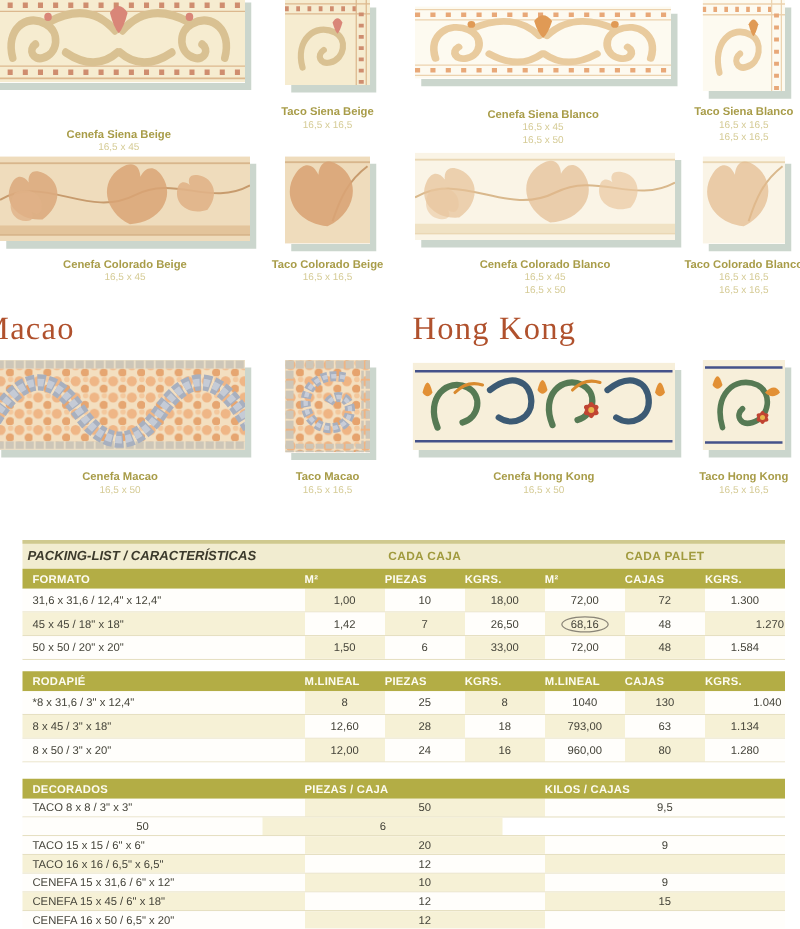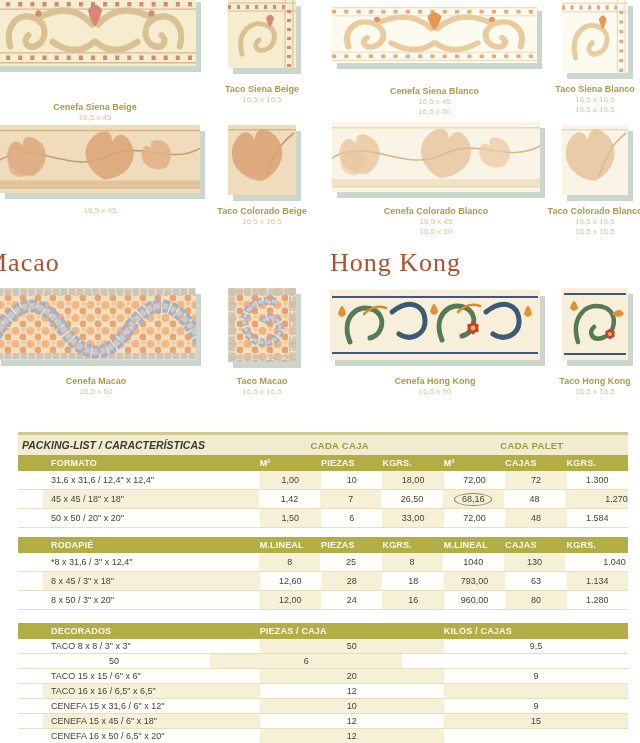--- a/index.html
+++ b/index.html
@@ -16,21 +16,21 @@
   
   #tables{position:absolute;left:18px;top:432px;width:610px;}
   .t-titlerow{display:flex;background:#f1ecd0;border-top:3px solid #cfc98f;height:20px;align-items:center;}
   .t-title{width:37%;font-size:10.5px;font-weight:bold;font-style:italic;color:#3c3a2c;padding-left:4px;box-sizing:border-box;}
   .t-group{width:31.5%;text-align:center;font-size:9.5px;font-weight:bold;color:#a09a3e;letter-spacing:.3px;}
   .t-head{display:flex;background:#b3ad45;height:16px;align-items:center;}
   .t-head .c{font-size:9px;font-weight:bold;color:#fdfcf2;letter-spacing:.2px;}
   .t-row{display:flex;border-bottom:1px solid #e6e0c2;}
   .t-row .c{font-size:9px;color:#45443a;display:flex;align-items:center;}
   .c{box-sizing:border-box;}
-  .c.lab{justify-content:flex-start;padding-left:8px;margin-left:25px;}
+  .c.lab{justify-content:flex-start;padding-left:8px;}
   .c.num{justify-content:center;}
   .gap{background:#fff;}
   .circled{border:1.5px solid #8a8578;border-radius:50%;padding:0 7px;line-height:11px;}
 </style>
 </head>
 <body>
 
 <div id="page">
 
   <div class="tile-block" style="left:-6px;top:-4px;width:202px;">
@@ -144,20 +144,21 @@
         <rect x="0" y="57" width="200" height="7" fill="#e3c49b"></rect>
         <rect x="0" y="64" width="200" height="1.5" fill="#d8b68c"></rect>
         <path d="M0 36 C36 14 70 52 108 32 C140 15 168 42 200 24" stroke="#c79b6d" stroke-width="1.6" fill="none"></path>
         <use href="#lfA" transform="translate(34 52) rotate(-20) scale(1.7)" fill="#dcab7e" opacity="0.9"></use>
         <use href="#lfA" transform="translate(104 56) rotate(12) scale(2.1)" fill="#d9a476" opacity="0.85"></use>
         <use href="#lfA" transform="translate(166 44) rotate(-35) scale(1.3)" fill="#e0b287" opacity="0.9"></use>
         <use href="#lfA" transform="translate(12 30) rotate(140) scale(1.1)" fill="#e0b287" opacity="0.8"></use>
       </svg>
     </div>
     <div class="tile-caption" style="margin-top:13px;">
+      <div class="tile-name">Cenefa Colorado Beige</div>
       <div class="tile-dim">16,5 x 45</div>
     </div>
   </div>
 
   <div class="tile-block" style="left:228px;top:125px;width:68px;">
     <div class="tile" style="width:68px;height:70px;">
       <svg viewBox="0 0 68 70">
         <defs>
             <path id="lfB" d="M0 0 C-11 -3 -15 -14 -8 -21 C-4 -25 -1 -23 0 -19 C1 -23 4 -25 8 -21 C15 -14 11 -3 0 0 Z"></path>
           </defs>

